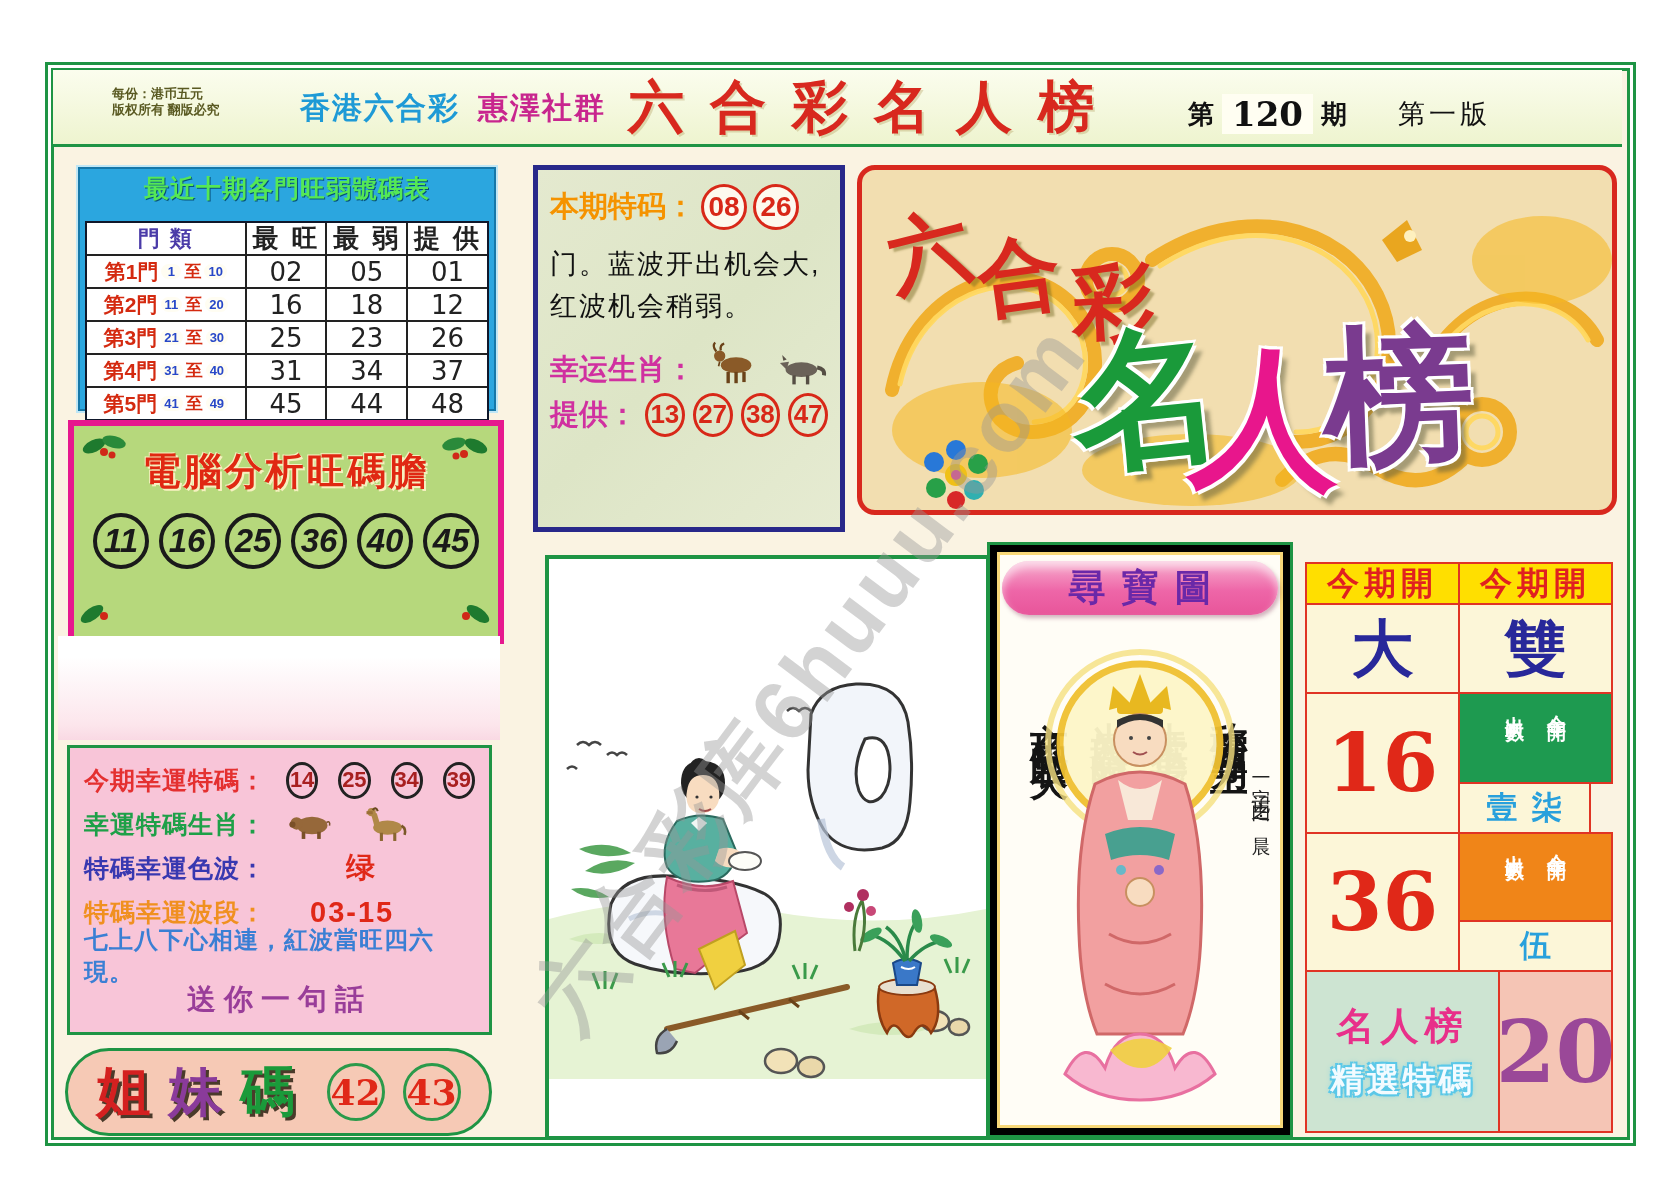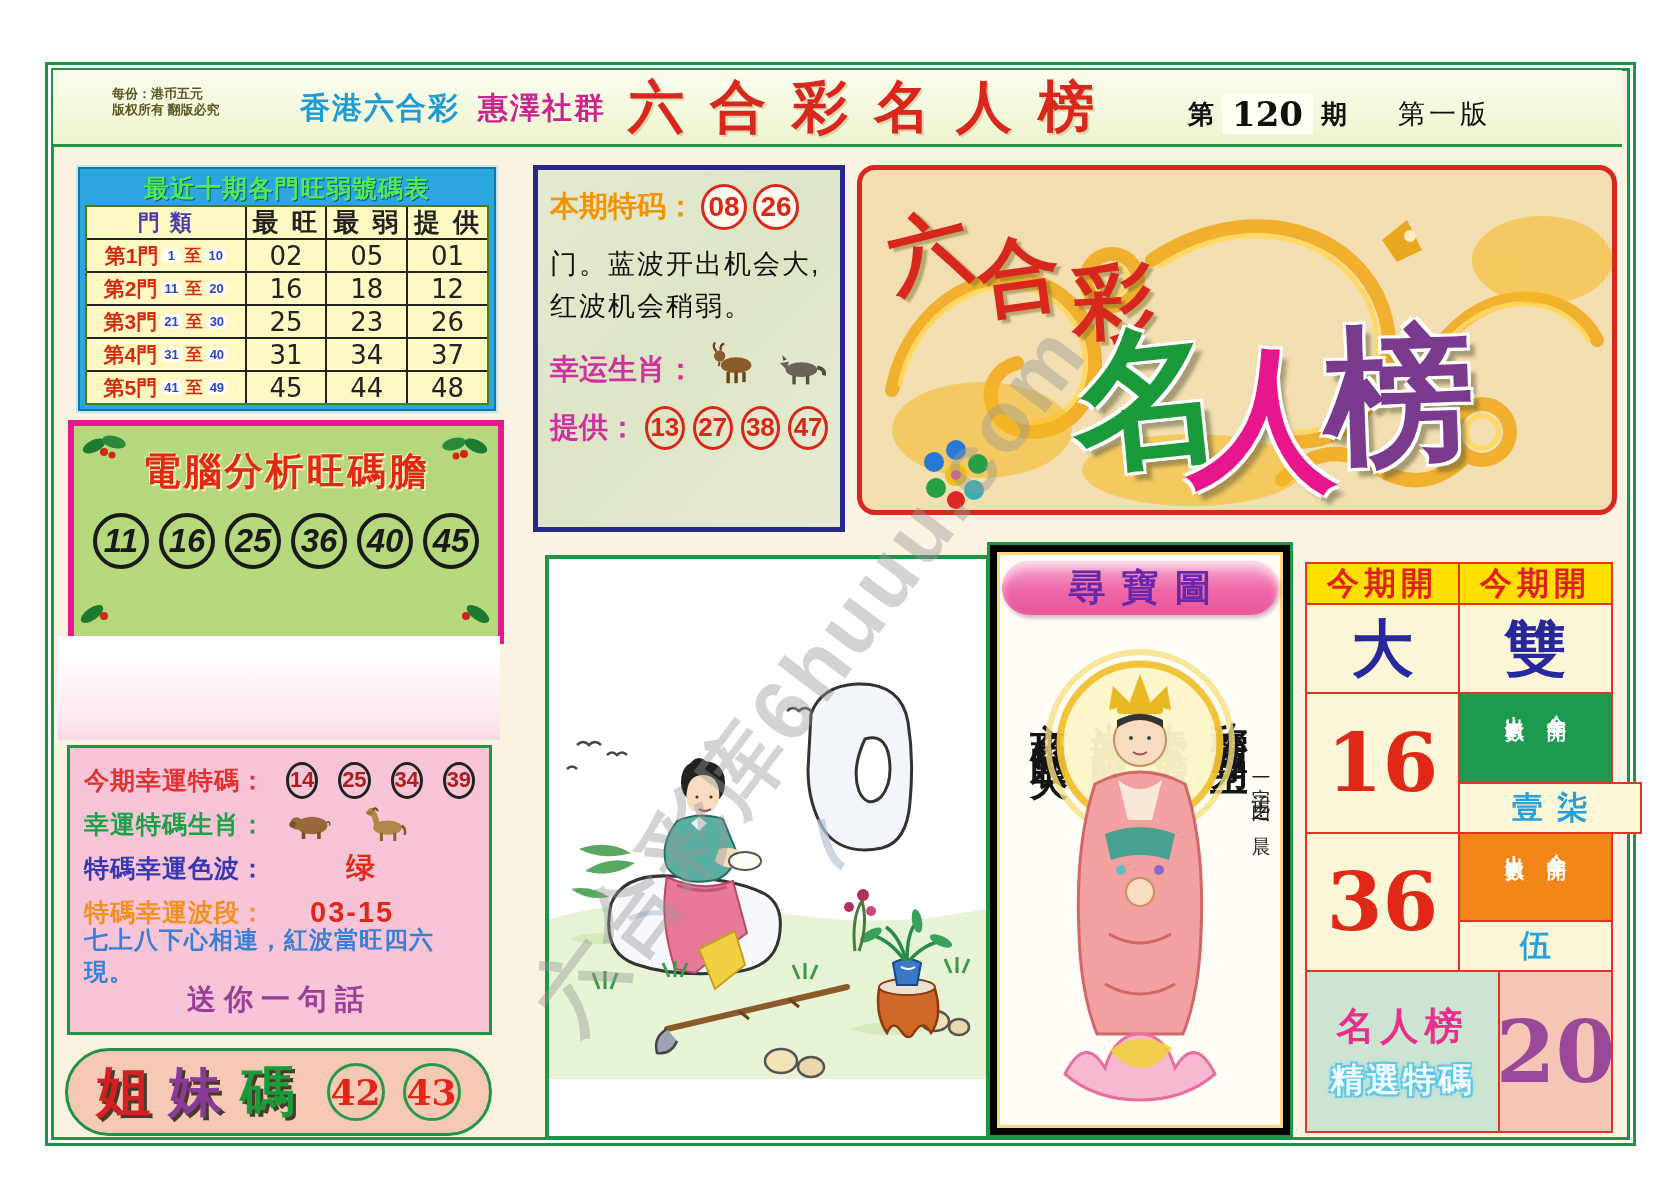--- a/index.html
+++ b/index.html
@@ -17,21 +17,21 @@
   .masthead{left:628px;top:70px;font-size:56px;font-weight:bold;color:#d8281e;letter-spacing:26px;
             font-family:"DejaVu Serif","Liberation Serif",serif;text-shadow:2px 2px 0 rgba(150,120,40,.25);white-space:nowrap;}
   .issue{left:1188px;top:94px;font-size:26px;color:#111;font-weight:bold;display:flex;align-items:center;gap:8px;}
   .issue .num{background:#fffef2;padding:0 10px;font-size:34px;font-family:"DejaVu Serif",serif;}
   .edition{left:1398px;top:96px;font-size:27px;color:#111;font-weight:normal;letter-spacing:4px;}
   
   .table-box{left:78px;top:167px;width:414px;height:240px;background:#2ba6df;
              border:2px solid #1577a8;box-shadow:0 0 0 2px #bfe6f5;}
   .table-title{height:36px;line-height:38px;text-align:center;font-size:25px;font-weight:bold;
                color:#55e855;letter-spacing:1px;text-shadow:1px 1px 0 #06507a;white-space:nowrap;}
-  .ttable{margin:0 5px;background:#fef9c3;border:2px solid #4d7c0f;}
+  .ttable{margin:16px 5px;background:#ffffff;border:2px solid #0f172a;}
   .trow{display:flex;border-bottom:2px solid #222;}
   .trow:last-child{border-bottom:none;}
   .tcell{border-right:2px solid #222;display:flex;align-items:center;justify-content:center;height:31px;}
   .tcell:last-child{border-right:none;}
   .th{font-size:22px;font-weight:bold;color:#4a3ba8;letter-spacing:2px;}
   .gcell{width:160px;gap:3px;}
   .vcell{width:80px;font-size:26px;color:#222;font-family:"DejaVu Sans",sans-serif;}
   .gate{color:#d42a10;font-weight:bold;font-size:21px;}
   .zhi{color:#d42a10;font-weight:bold;font-size:17px;}
   .pill{background:#fffdf2;color:#2848c8;font-weight:bold;font-size:13px;border-radius:9px;
@@ -68,21 +68,21 @@
   
   .special-box{left:533px;top:165px;width:312px;height:367px;border:5px solid #28288a;
                background:linear-gradient(135deg,#e4e9cf 0%,#dde5c6 50%,#e6ebd2 100%);
                box-sizing:border-box;padding:14px 12px;}
   .sp-row1{display:flex;align-items:center;gap:6px;}
   .sp-label{font-size:29px;font-weight:bold;color:#f59300;white-space:nowrap;}
   .c-sp{width:46px;height:46px;border:3px solid #d82818;color:#d82818;font-weight:bold;font-size:28px;background:#fdf9ee;}
   .sp-para{margin-top:14px;font-size:27px;color:#111;line-height:1.55;letter-spacing:2px;font-weight:500;}
   .sp-zodiac{display:flex;align-items:flex-end;gap:10px;margin-top:10px;}
   .mag-label{font-size:29px;font-weight:bold;color:#d030a0;white-space:nowrap;}
-  .sp-offer{display:flex;align-items:center;gap:8px;margin-top:16px;}
+  .sp-offer{display:flex;align-items:center;gap:8px;margin-top:3px;}
   .c-offer{width:44px;height:44px;border:3px solid #d82818;color:#d82818;font-weight:bold;font-size:26px;}
   
   .banner{left:857px;top:165px;width:760px;height:350px;border:5px solid #d8281e;border-radius:18px;
           background:#f2deb0;box-sizing:border-box;overflow:hidden;}
   .logo-char{position:absolute;font-size:82px;font-weight:bold;color:#d8281e;
              font-family:"DejaVu Serif",serif;text-shadow:4px 4px 2px rgba(110,100,30,.45);}
   .big-char{position:absolute;font-size:150px;font-weight:bold;font-family:"DejaVu Serif",serif;
             text-shadow:-3px -3px 0 #fff,3px -3px 0 #fff,-3px 3px 0 #fff,3px 3px 0 #fff,8px 9px 4px rgba(90,90,60,.5);}
   
   .pic-box{left:545px;top:555px;width:445px;height:585px;border:4px solid #1e9444;background:#ffffff;
@@ -500,21 +500,21 @@
   <div class="abs grid">
     <div class="gcellb g-header" style="left:0;top:0;width:155px;height:43px;">今期開</div>
     <div class="gcellb g-header" style="left:153px;top:0;width:155px;height:43px;">今期開</div>
     <div class="gcellb g-big" style="left:0;top:41px;width:155px;height:91px;">大</div>
     <div class="gcellb g-big" style="left:153px;top:41px;width:155px;height:91px;">雙</div>
     <div class="gcellb g-num" style="left:0;top:130px;width:155px;height:142px;">16</div>
     <div class="gcellb g-stat-green" style="left:153px;top:130px;width:155px;height:92px;gap:16px;">
       <span class="vert-label">出次數</span>
       <span class="vert-label">今年開</span>
     </div>
-    <div class="gcellb g-blue" style="left:153px;top:220px;width:184px;height:52px;">壹柒</div>
+    <div class="gcellb g-blue" style="left:153px;top:220px;width:133px;height:52px;">壹柒</div>
     <div class="gcellb g-num" style="left:0;top:270px;width:155px;height:140px;">36</div>
     <div class="gcellb g-stat-orange" style="left:153px;top:270px;width:155px;height:90px;gap:16px;">
       <span class="vert-label">出次數</span>
       <span class="vert-label">今年開</span>
     </div>
     <div class="gcellb g-blue" style="left:153px;top:358px;width:155px;height:52px;">伍</div>
     <div class="gcellb g-footer-left" style="left:0;top:408px;width:195px;height:163px;">
       <span class="g-footer-title">名人榜</span>
       <span class="g-footer-sub">精選特碼</span>
     </div>

